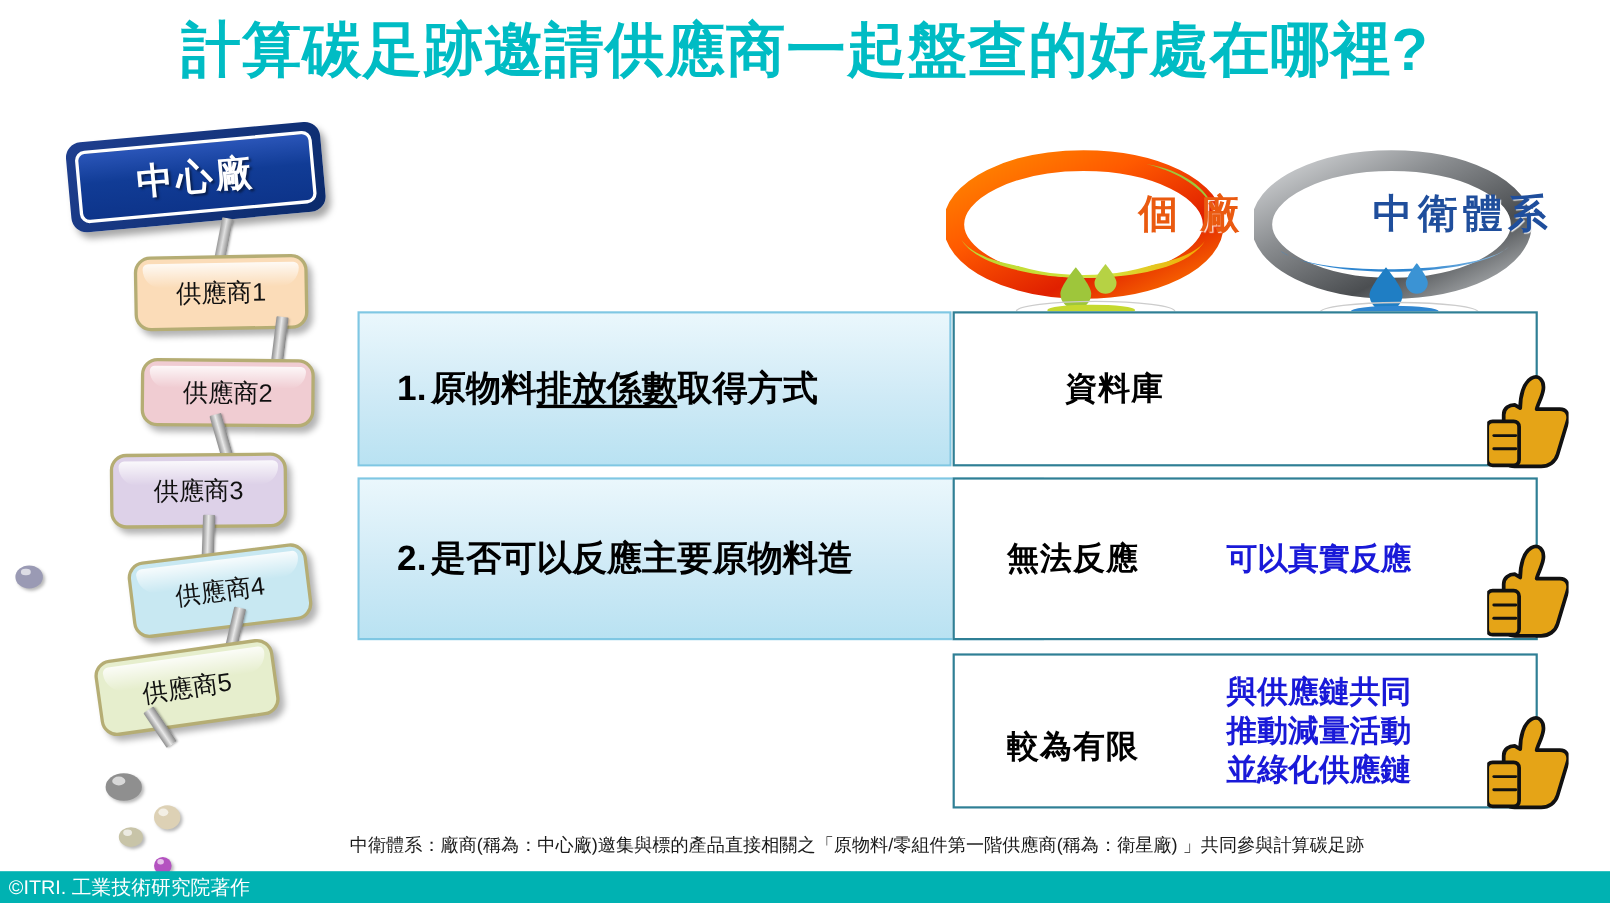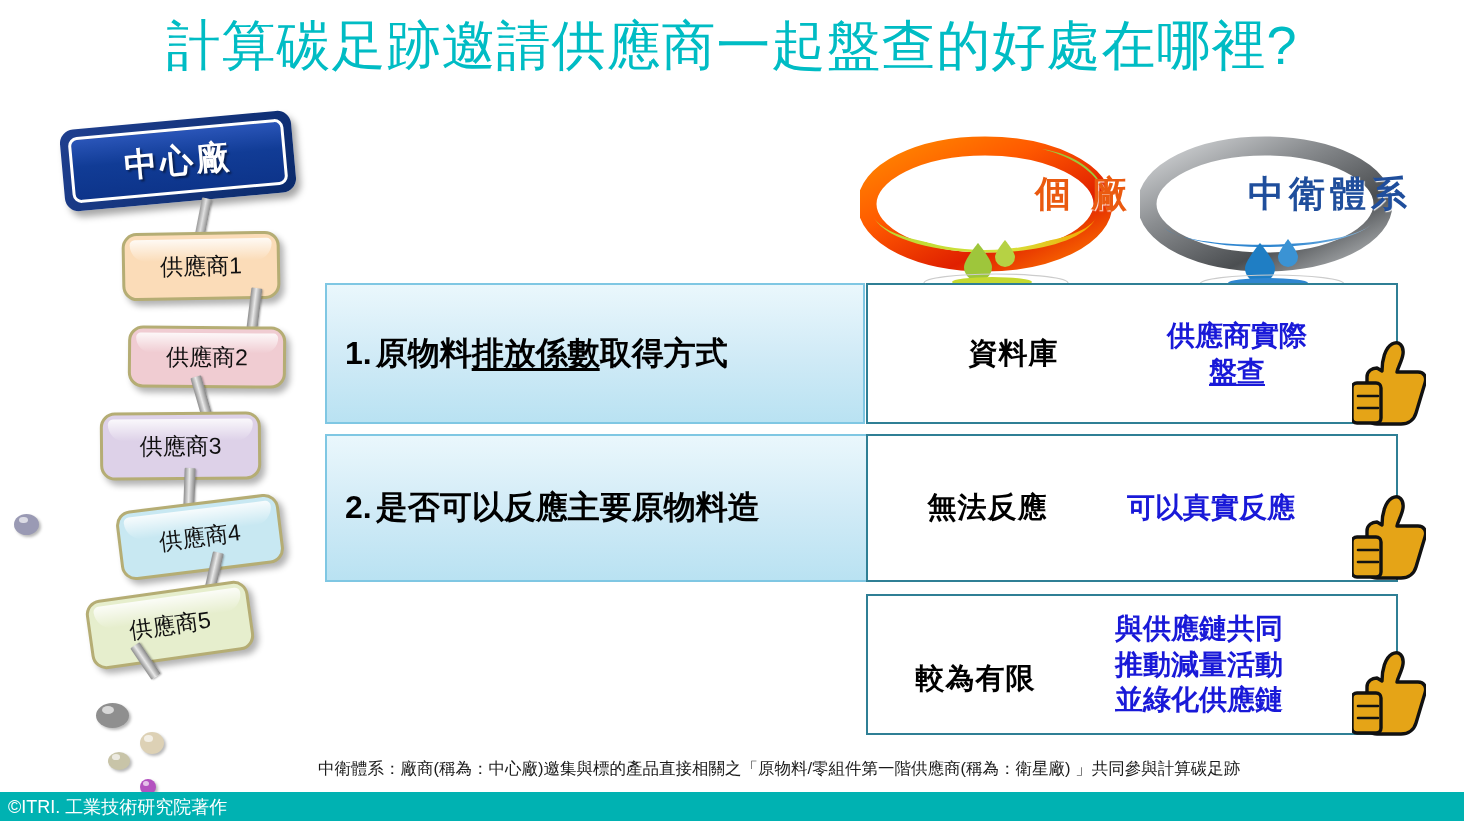--- a/index.html
+++ b/index.html
@@ -11,21 +11,21 @@
     overflow:hidden;
     position:relative;
   }
   #slide{position:absolute;left:0;top:0;width:1464px;height:821px;}
 
   
   .title{
     position:absolute;left:0;top:10px;width:1464px;
     text-align:center;
     font-size:54px;
-    font-weight:normal;
+    font-weight:bold;
     letter-spacing:1px;
     color:#00BCC4;
     -webkit-text-stroke:2px #ffffff;
     paint-order:stroke fill;
     text-shadow:
        2px 0 0 #fff, -2px 0 0 #fff, 0 2px 0 #fff, 0 -2px 0 #fff,
        1px 1px 0 #fff, -1px -1px 0 #fff, 1px -1px 0 #fff, -1px 1px 0 #fff;
     white-space:nowrap;
   }
 
@@ -90,21 +90,21 @@
     background:rgba(255,255,255,.65);border-radius:50%;
   }
 
   
   .item-box{
     position:absolute;
     background:linear-gradient(180deg,#eaf7fc 0%,#cfeaf6 55%,#b9e2f2 100%);
     border:2px solid #7fc7e3;
     box-sizing:border-box;
     display:flex;align-items:center;
-    padding:0 18px;
+    padding:0 34px;
     text-align:right;
   }
   .item-text{
     font-size:32px;font-weight:bold;color:#000;
     line-height:1.42;letter-spacing:0px;
   }
   .item-text .u{text-decoration:underline;text-underline-offset:4px;text-decoration-thickness:3px;}
   .item-text .idx{margin-right:4px;}
   .l2{display:block;padding-left:38px;}
 
@@ -260,46 +260,40 @@
   <div class="item-box" style="left:325px;top:283px;width:540px;height:141px;">
     <div class="item-text">
       <span class="idx">1.</span><span>原物料</span><span class="u">排放係數</span><span>取得方式</span>
     </div>
   </div>
 
   <div class="panel" style="left:866px;top:283px;width:532px;height:141px;">
     <div class="col-a" style="height:100%;padding-left:38px;">
       <span class="blk">資料庫</span>
     </div>
-    <div class="col-b" style="height:100%;">
-      <span class="blu">
-        <span>供應商實際</span><br>
-        <span class="u">盤查</span>
-      </span>
-    </div>
   </div>
   <svg class="thumb" style="left:1352px;top:338px;" viewBox="0 0 74 92">
     <g fill="#E5A417" stroke="#111111" stroke-width="3.4" stroke-linejoin="round">
       <path d="M30 33 C30 22 33 10 40 6 c7 -4 12 2 11 10 -1 7 -5 13 -6 18 l21 0 c6 0 9 5 7 11 l-9 30 c-2 7 -8 11 -15 11 l-24 0 c-6 0 -10 -4 -10 -10 l0 -37 c0 -6 5 -9 10 -9 z"></path>
       <path d="M5 45 l19 0 c3 0 5 2 5 5 l0 30 c0 3 -2 5 -5 5 l-19 0 c-3 0 -5 -2 -5 -5 l0 -30 c0 -3 2 -5 5 -5 z"></path>
     </g>
     <g stroke="#111111" stroke-width="2.6" fill="none" stroke-linecap="round">
       <path d="M6 58 l20 0"></path>
         <path d="M6 70 l20 0"></path>
     </g>
   </svg>
 
   <div class="item-box" style="left:325px;top:434px;width:624px;height:148px;">
     <div class="item-text">
       <span class="idx">2.</span><span>是否可以反應主要原物料造</span>
     </div>
   </div>
 
   <div class="panel" style="left:866px;top:434px;width:532px;height:148px;">
-    <div class="col-a" style="height:100%;margin-left:12px;">
+    <div class="col-a" style="height:100%;">
       <span class="blk">無法反應</span>
     </div>
     <div class="col-b" style="height:100%;">
       <span class="blu">
         <span>可以真實反應</span>
       </span>
     </div>
   </div>
   <svg class="thumb" style="left:1352px;top:492px;" viewBox="0 0 74 92">
     <g fill="#E5A417" stroke="#111111" stroke-width="3.4" stroke-linejoin="round">

